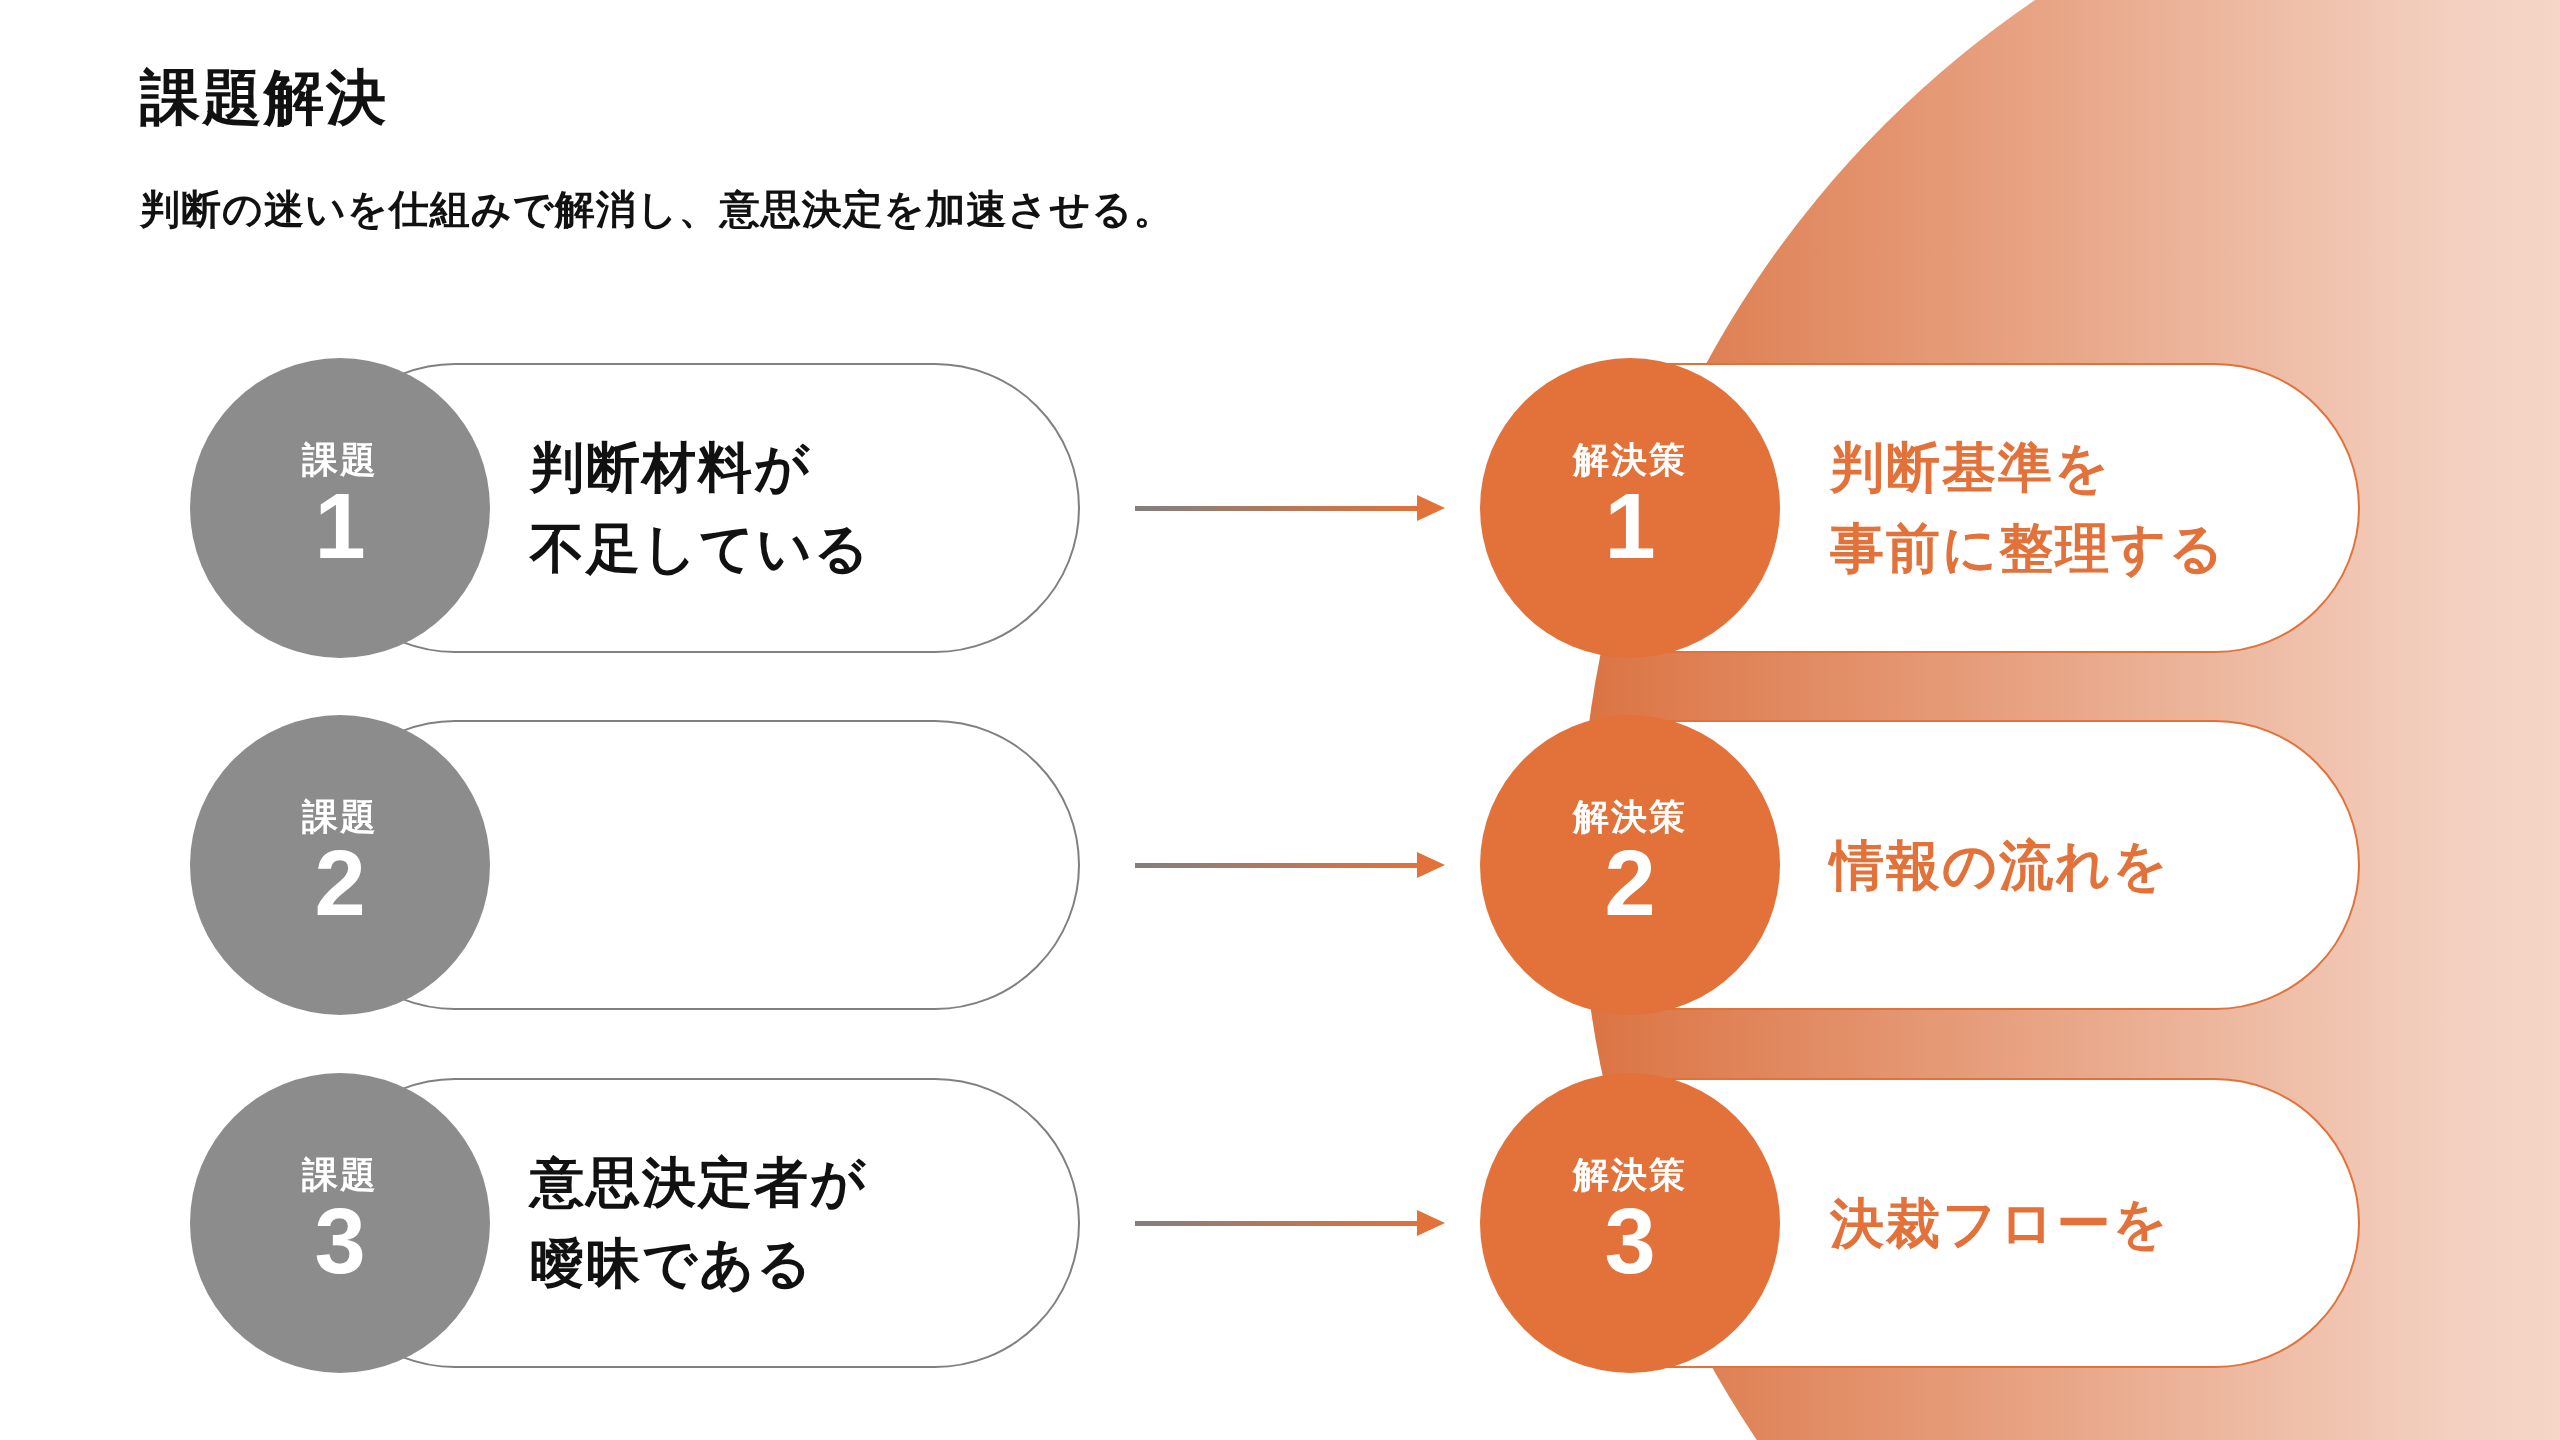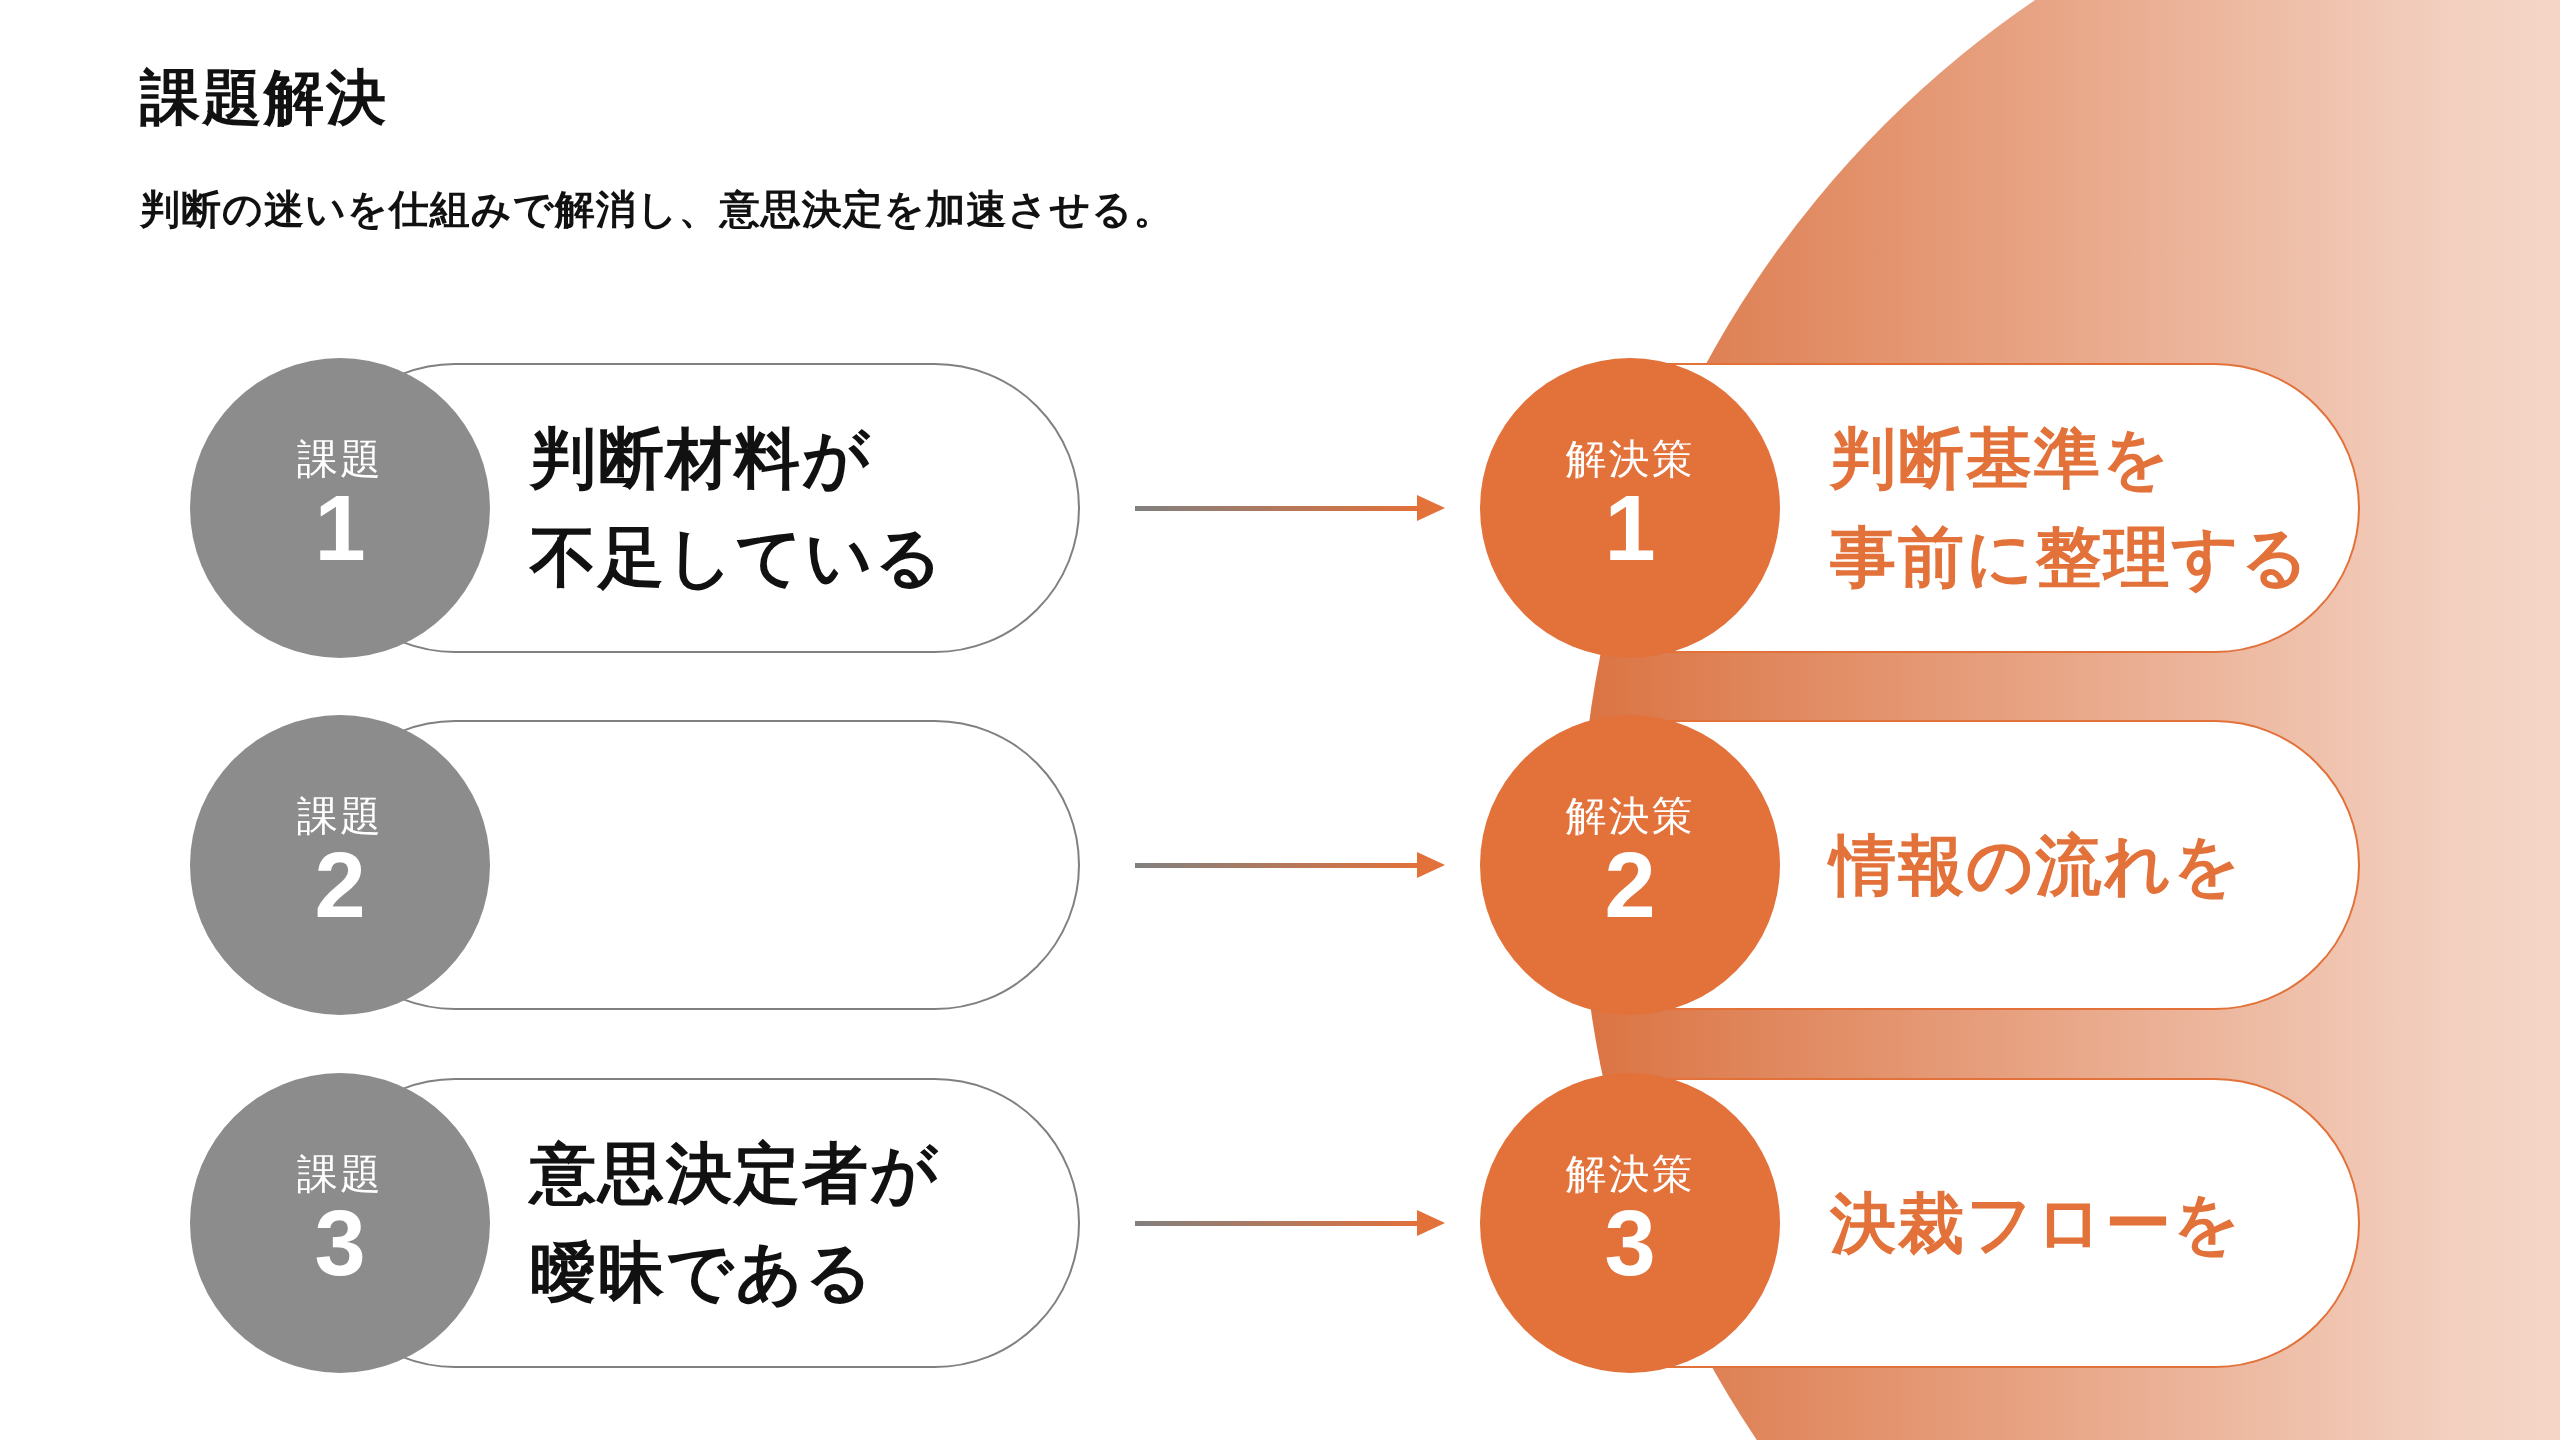--- a/index.html
+++ b/index.html
@@ -62,27 +62,27 @@
   .badge{
     position:absolute; top:0;
     width:300px; height:300px;
     border-radius:50%;
     display:flex; flex-direction:column;
     align-items:center; justify-content:center;
     color:#fff; text-align:center;
   }
   .p-badge{left:190px; background:var(--gray_badge);}
   .s-badge{left:1480px; background:var(--orange);}
-  .badge-label{font-size:41px; font-weight:400; letter-spacing:2px; line-height:1;}
+  .badge-label{font-size:36px; font-weight:700; letter-spacing:2px; line-height:1;}
   .badge-number{font-size:92px; font-weight:600; line-height:1.05;}
 
   .pill-text{
     position:absolute; top:0; height:300px;
     display:flex; flex-direction:column; justify-content:center;
-    font-size:66px; font-weight:700; line-height:1.5; letter-spacing:2px;
+    font-size:54px; font-weight:700; line-height:1.5; letter-spacing:2px;
   }
   .p-text{left:530px; color:var(--text_black);}
   .s-text{left:1830px; color:var(--orange);}
 
   .arrow{
     position:absolute; left:1135px; top:134px;
     width:310px; height:32px;
     display:flex; align-items:center;
   }
   .arrow-line{

